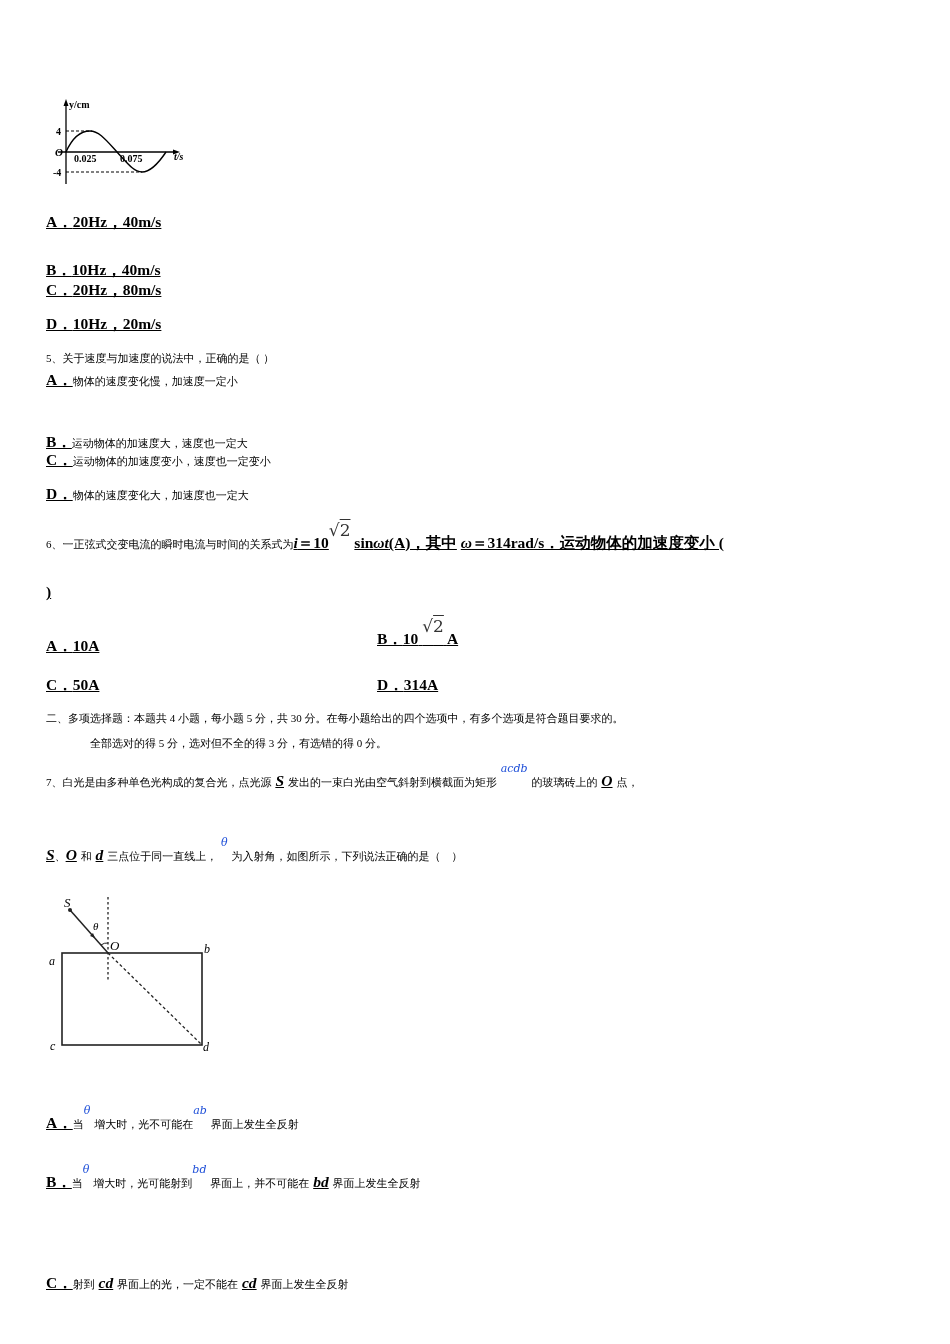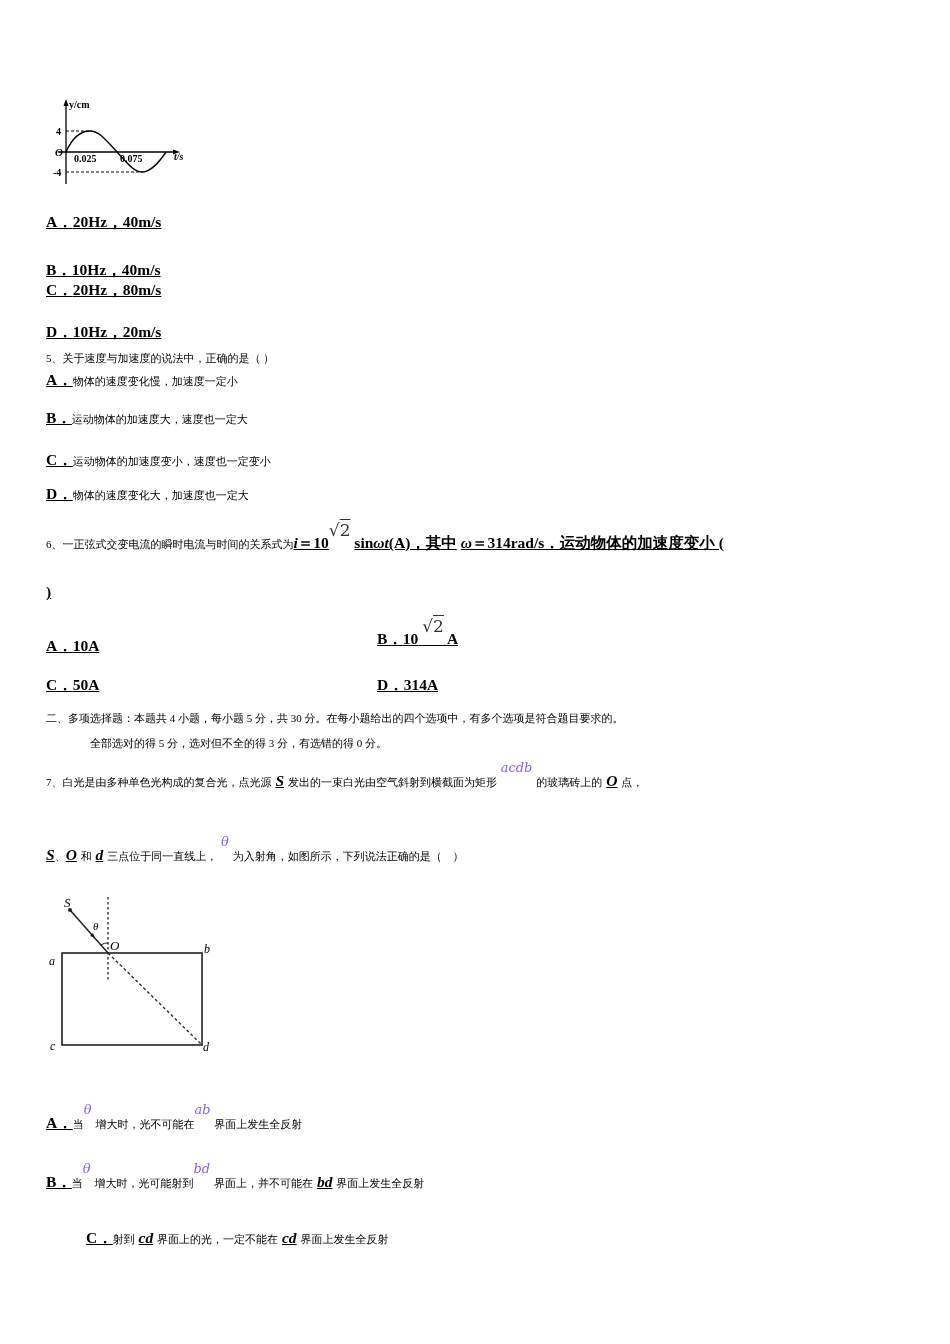--- a/index.html
+++ b/index.html
@@ -2,21 +2,21 @@
 <html><head>
 <meta charset="utf-8">
 <style>
   html, body { margin: 0; padding: 0; background: #ffffff; }
   body { width: 950px; height: 1344px; position: relative; overflow: hidden;
          font-family: "Liberation Serif", "DejaVu Serif", serif; color: #000; }
   .line { position: absolute; left: 46px; font-size: 15.5px; white-space: nowrap; line-height: 20px; }
   .b { font-weight: bold; text-decoration: underline; }
   .it { font-style: italic; }
   .sans { font-family: Liberation Serif, serif; font-size: 11px; }
-  .sup-math { position: relative; top: -14px; font-family: "DejaVu Serif", serif; font-style: italic; font-size: 13px; color: #8b5cf6; font-weight: normal; }
+  .sup-math { position: relative; top: -14px; font-family: "DejaVu Serif", serif; font-style: italic; font-size: 11px; color: #1d4ed8; font-weight: normal; }
   .sqrt { position: relative; top: -12px; font-family: "DejaVu Serif", serif; font-size: 17px; font-weight: normal; color: #333; }
   .sqrt .rad { text-decoration: overline; }
   svg { position: absolute; }
 </style>
 </head>
 <body>
 
 <svg style="left:44px;top:96px;" width="155" height="92" viewBox="0 0 155 92">
   <line x1="22" y1="88" x2="22" y2="6" stroke="#000" stroke-width="1.3"></line>
   <polygon points="22,3 19.5,10 24.5,10" fill="#000"></polygon>
@@ -30,25 +30,25 @@
   <text x="9" y="80" font-size="10" font-weight="bold" font-family="Liberation Serif, serif">-4</text>
   <text x="11" y="60" font-size="11" font-weight="bold" font-style="italic" font-family="Liberation Serif, serif">O</text>
   <text x="30" y="66" font-size="10" font-weight="bold" font-family="Liberation Serif, serif">0.025</text>
   <text x="76" y="66" font-size="10" font-weight="bold" font-family="Liberation Serif, serif">0.075</text>
   <text x="130" y="64" font-size="10" font-weight="bold" font-style="italic" font-family="Liberation Serif, serif">t/s</text>
 </svg>
 
 <div class="line b" style="top:212px;"><span>A．</span><span>20Hz，40m/s</span></div>
 <div class="line b" style="top:246px;margin-top:14px;"><span>B．</span><span>10Hz，40m/s</span></div>
 <div class="line b" style="top:280px;"><span>C．</span><span>20Hz，80m/s</span></div>
-<div class="line b" style="top:314px;margin-top:8px;"><span>D．</span><span>10Hz，20m/s</span></div>
+<div class="line b" style="top:314px;"><span>D．</span><span>10Hz，20m/s</span></div>
 
 <div class="line sans" style="top:348px;">5、关于速度与加速度的说法中，正确的是（ ）</div>
 <div class="line" style="top:370px;"><span class="b">A．</span><span class="sans">物体的速度变化慢，加速度一定小</span></div>
-<div class="line" style="top:408px;"><span class="b">B．</span><span class="sans">运动物体的加速度大，速度也一定大</span></div>
+<div class="line" style="top:432px;"><span class="b">B．</span><span class="sans">运动物体的加速度大，速度也一定大</span></div>
 <div class="line" style="top:450px;"><span class="b">C．</span><span class="sans">运动物体的加速度变小，速度也一定变小</span></div>
 <div class="line" style="top:484px;"><span class="b">D．</span><span class="sans">物体的速度变化大，加速度也一定大</span></div>
 
 <div class="line" style="top:532px;">
   <span class="sans">6、一正弦式交变电流的瞬时电流与时间的关系式为</span><span class="b it">i</span><span class="b">＝10</span><span class="sqrt">√<span class="rad">2</span></span>
   <span class="b">sin</span><span class="b it">ωt</span><span class="b">(A)，其中</span> <span class="b it">ω</span><span class="b">＝314rad/s．运动物体的加速度变小 (</span>
 </div>
 <div class="line b" style="top:582px;">)</div>
 <div class="line b" style="top:636px;"><span>A．</span><span>10A</span></div>
 <div class="line b" style="top:628px;left:377px;"><span>B．</span><span>10</span> <span class="sqrt">√<span class="rad">2</span></span> <span>A</span></div>
@@ -81,15 +81,15 @@
   <text x="6" y="157" font-size="12" font-style="italic" font-family="Liberation Serif, serif">c</text>
   <text x="159" y="158" font-size="12" font-style="italic" font-family="Liberation Serif, serif">d</text>
 </svg>
 
 <div class="line" style="top:1113px;">
   <span class="b">A．</span><span class="sans">当</span><span class="sup-math">θ</span> <span class="sans">增大时，光不可能在</span><span class="sup-math">ab</span> <span class="sans">界面上发生全反射</span>
 </div>
 <div class="line" style="top:1172px;">
   <span class="b">B．</span><span class="sans">当</span><span class="sup-math">θ</span> <span class="sans">增大时，光可能射到</span><span class="sup-math">bd</span> <span class="sans">界面上，并不可能在</span> <span class="b it">bd</span> <span class="sans">界面上发生全反射</span>
 </div>
-<div class="line" style="top:1228px;margin-left:40px;">
+<div class="line" style="top:1273px;">
   <span class="b">C．</span><span class="sans">射到</span> <span class="b it">cd</span> <span class="sans">界面上的光，一定不能在</span> <span class="b it">cd</span> <span class="sans">界面上发生全反射</span>
 </div>
 
 </body></html>

